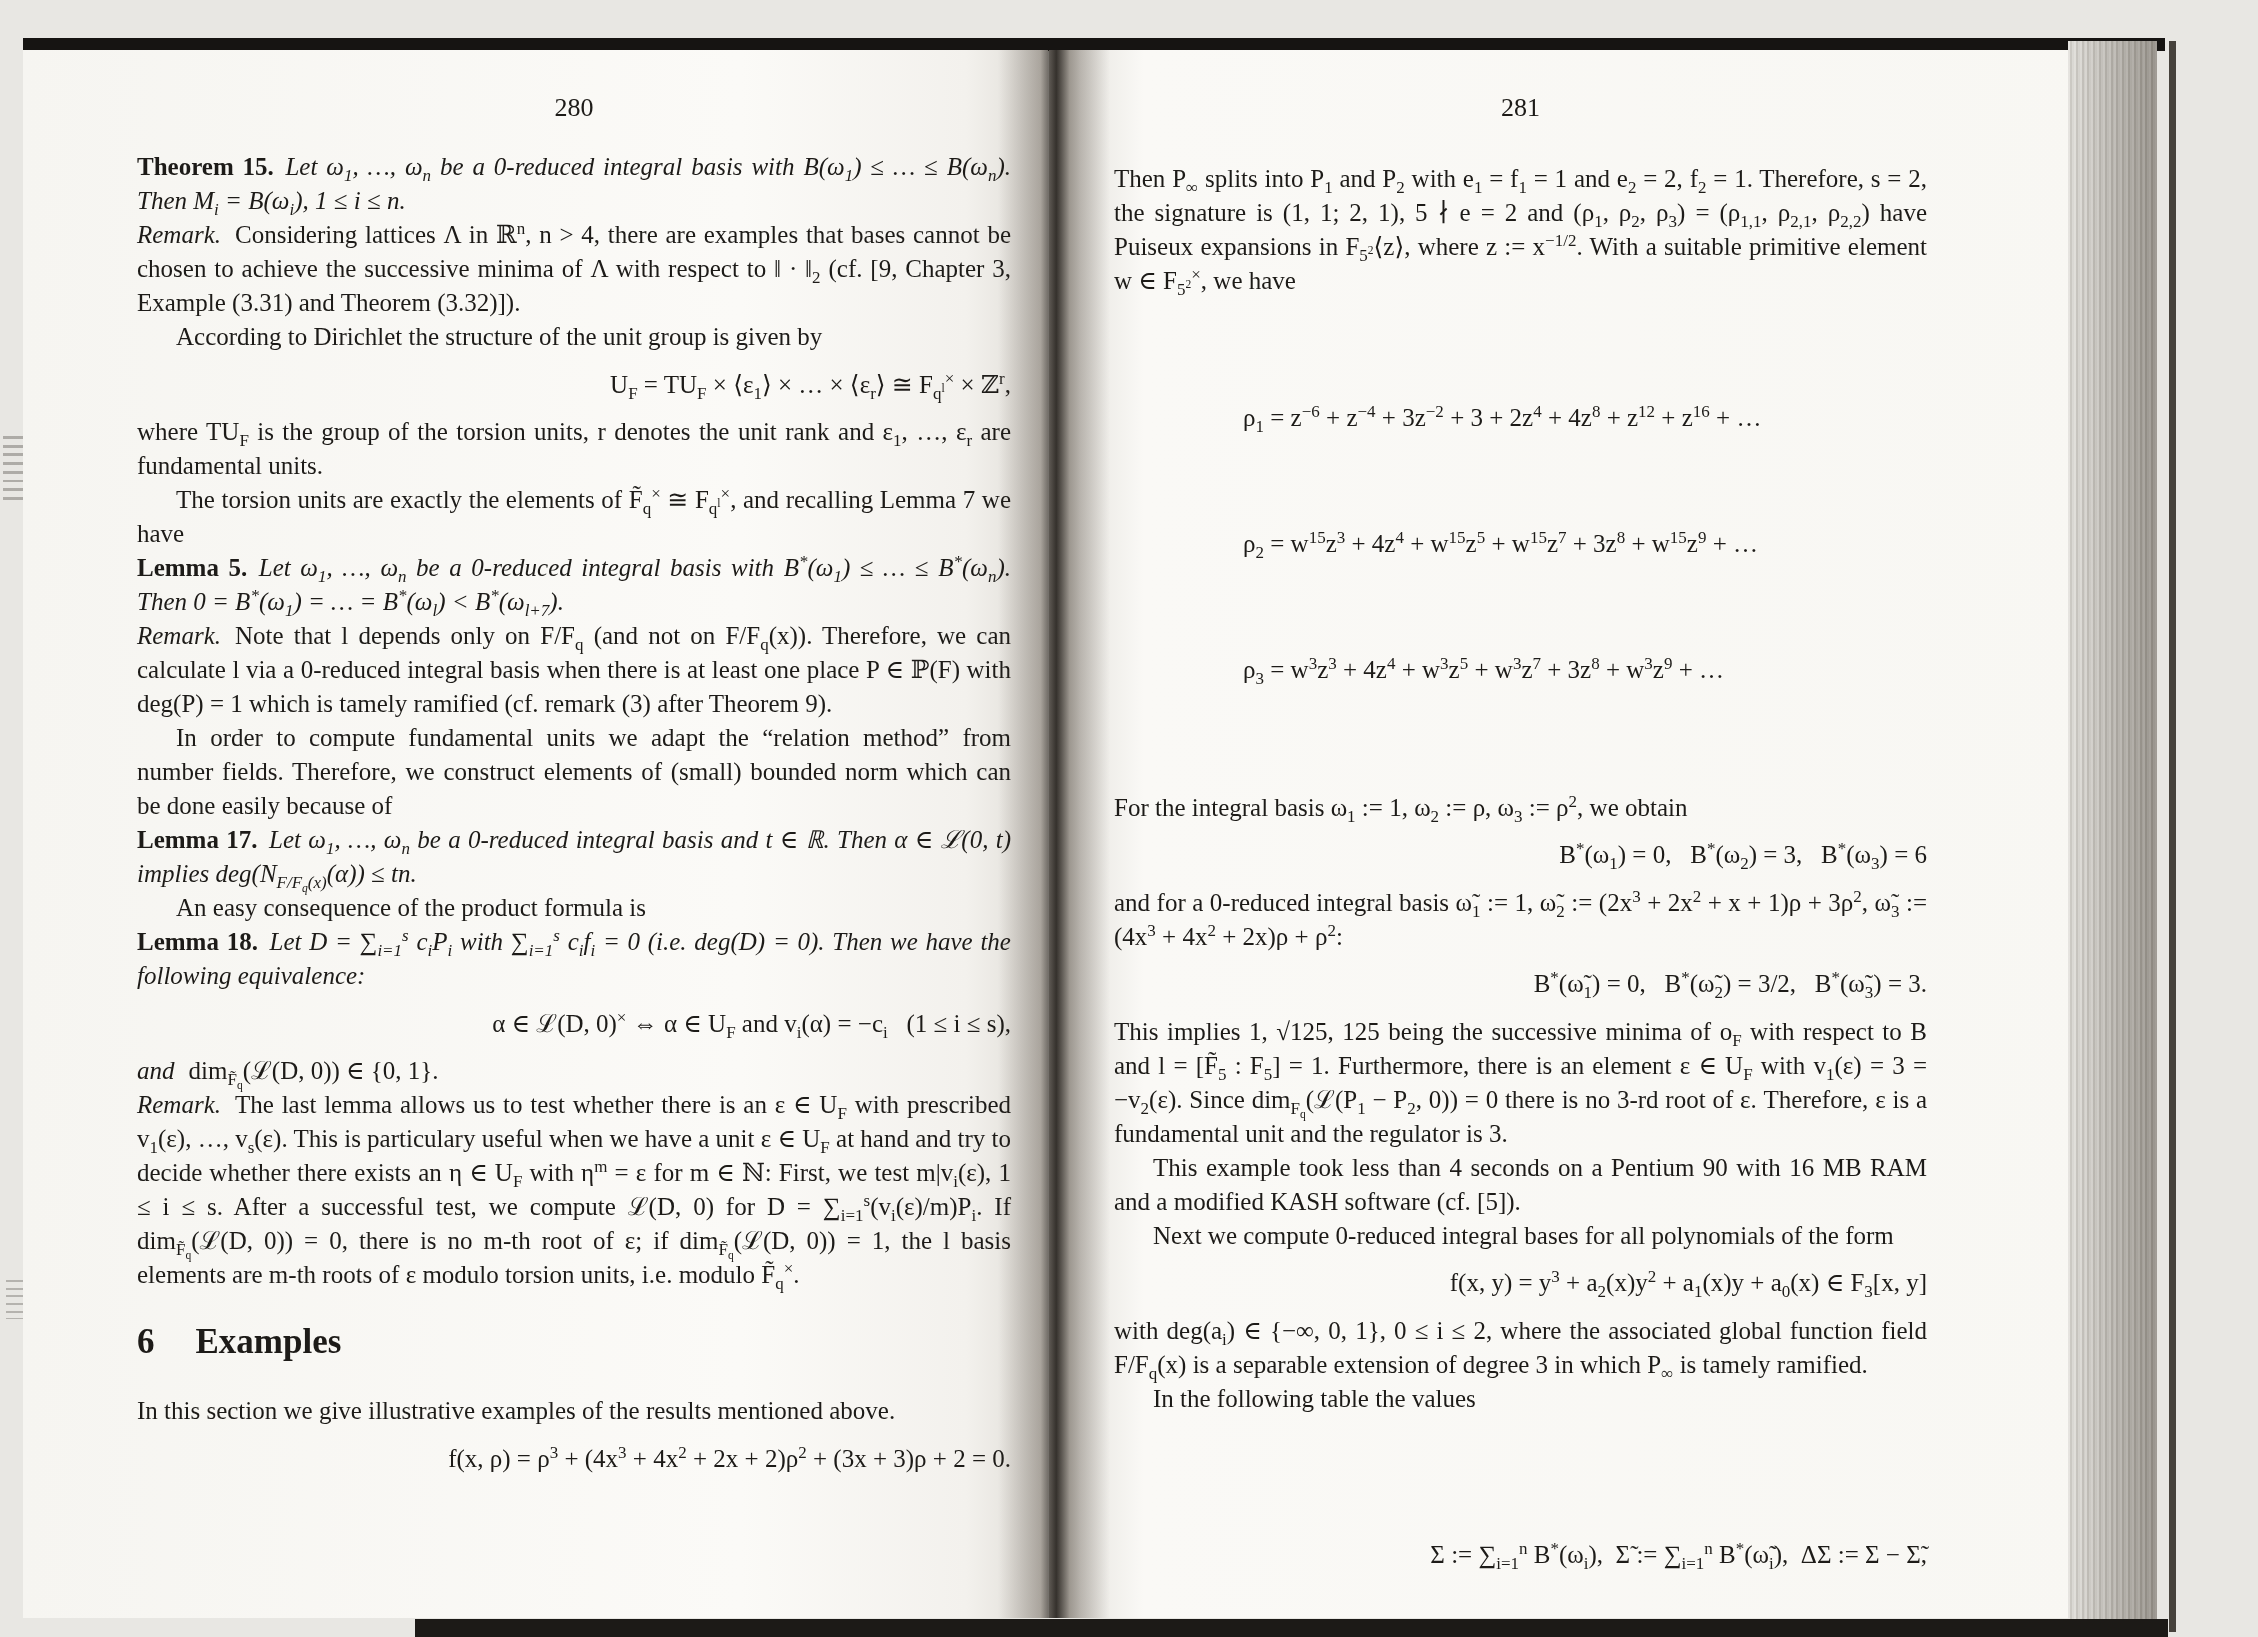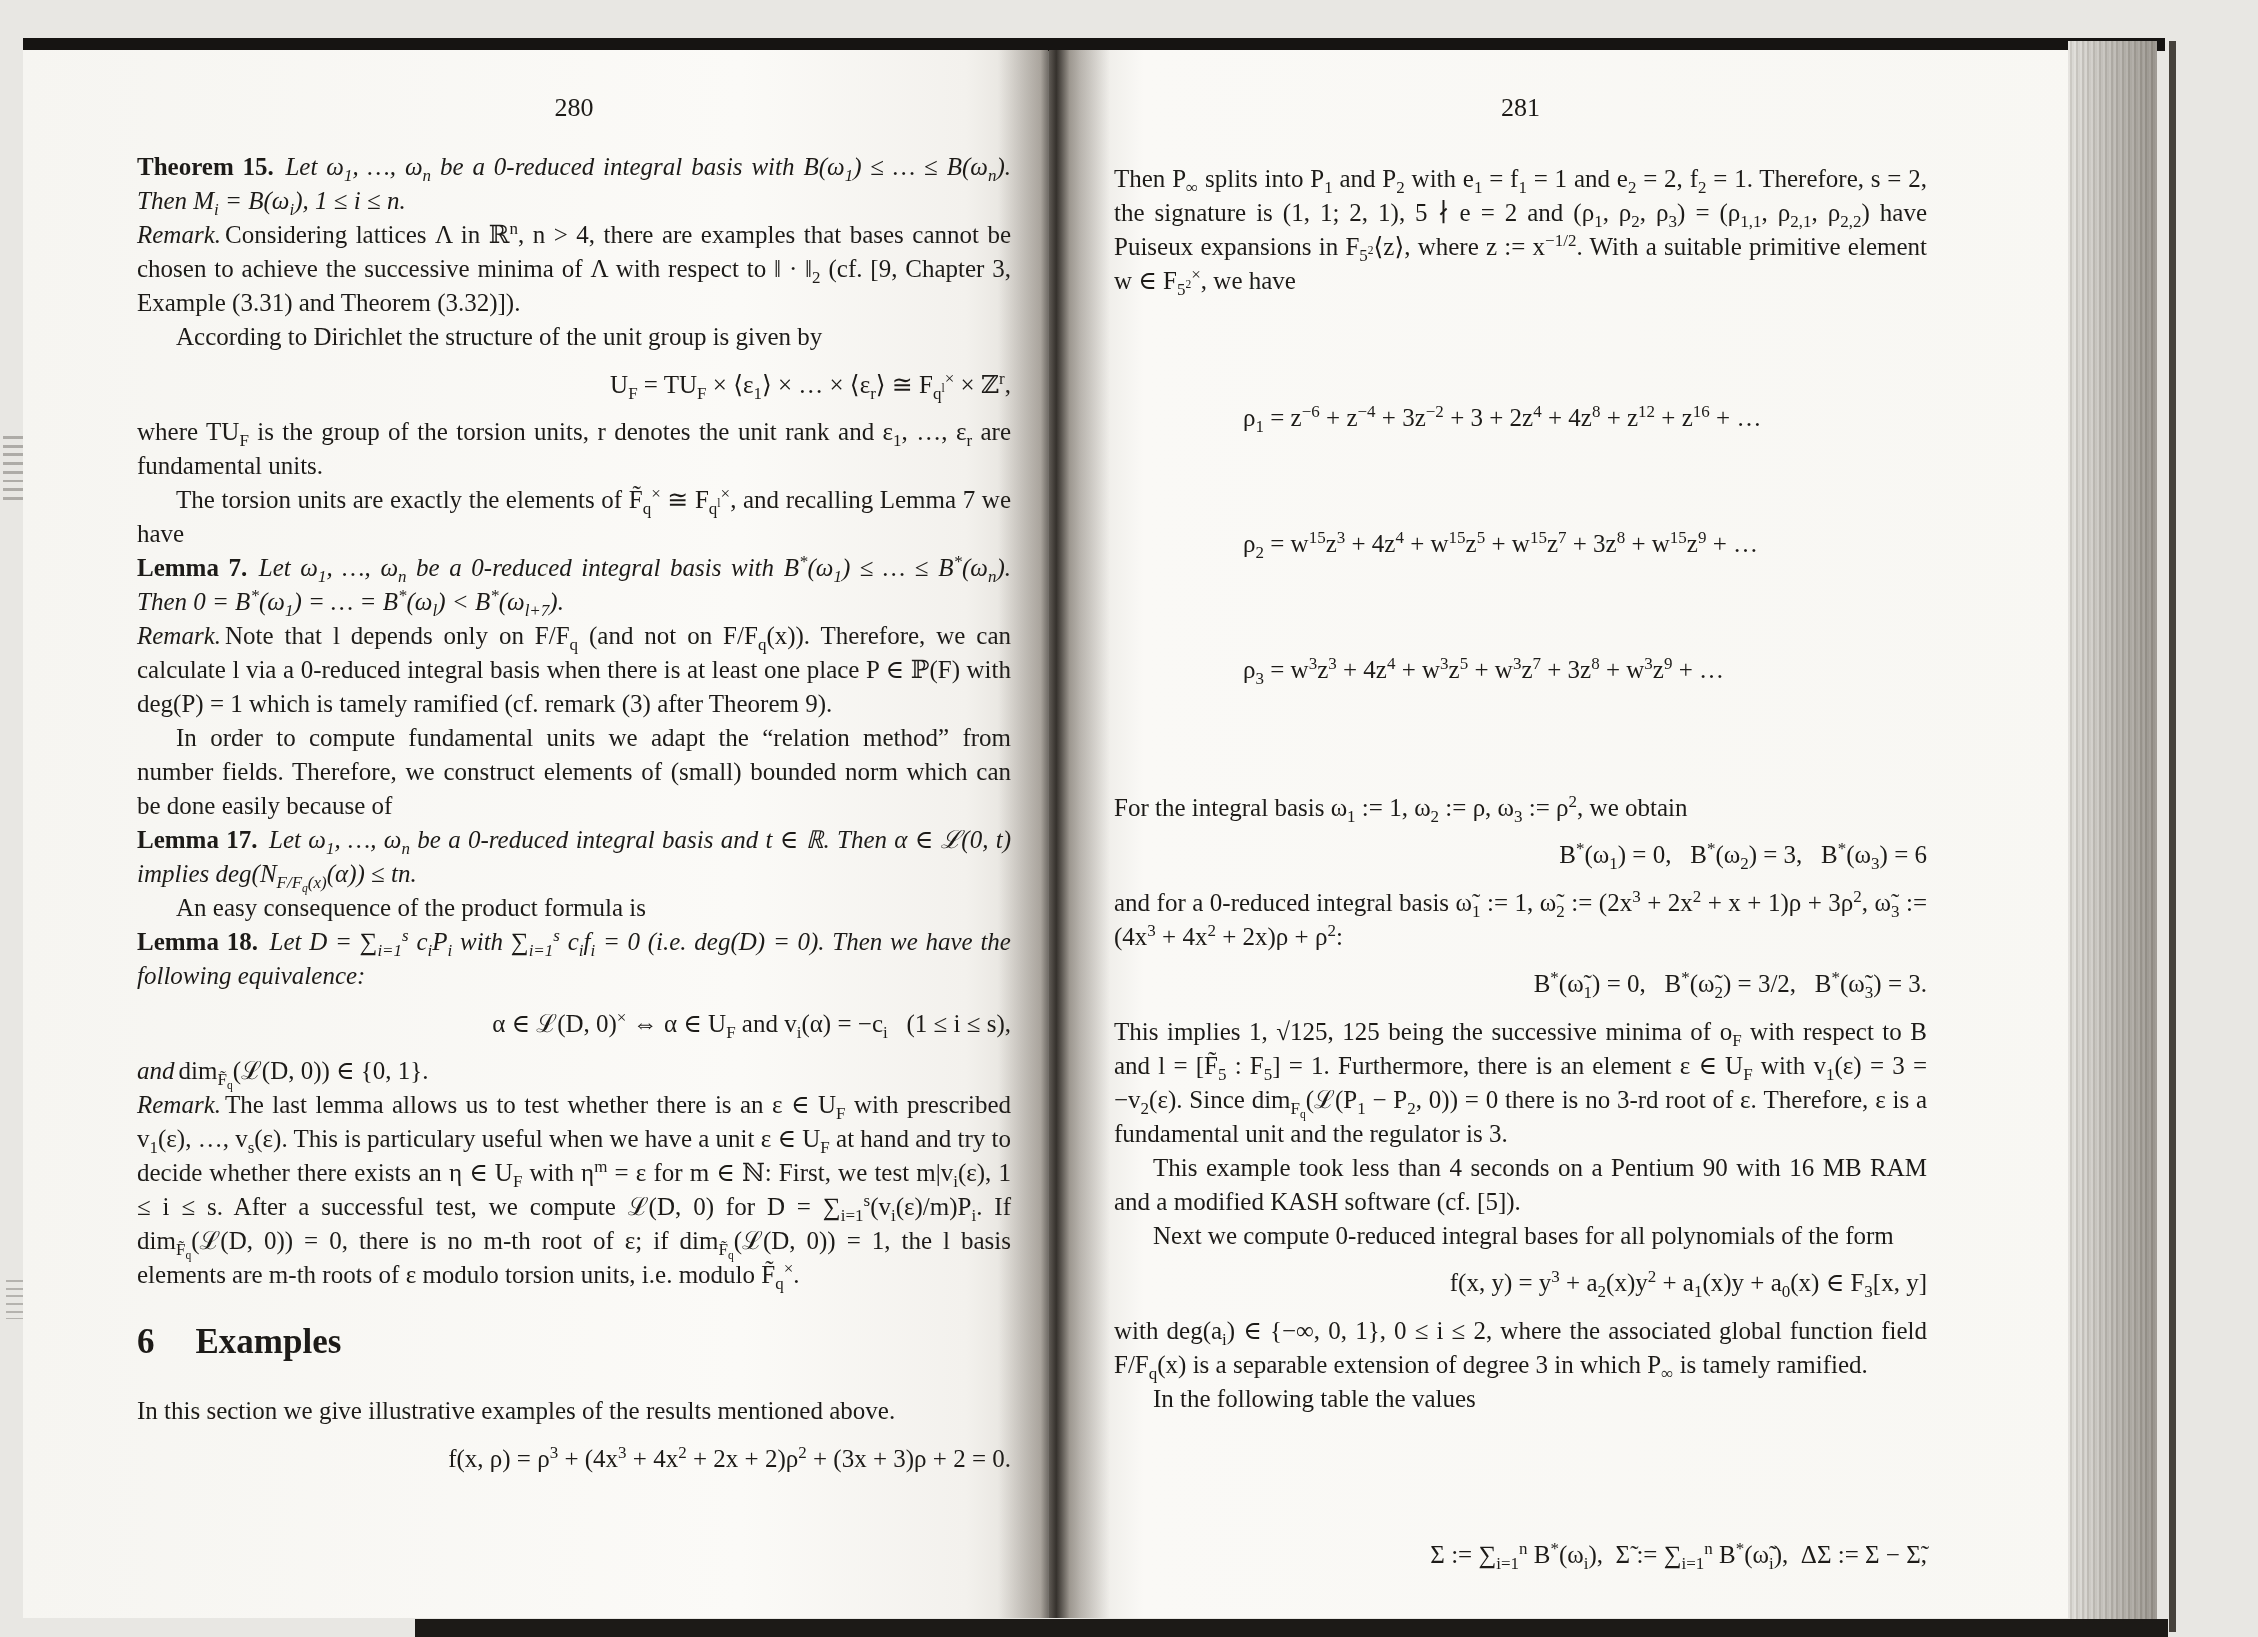--- a/index.html
+++ b/index.html
@@ -40,21 +40,21 @@
     background:linear-gradient(to right,#b7b3ac 0%,#e8e6e1 3%,#faf9f6 9%,#f8f7f3 100%);padding-left:32px; }
   .col { position:relative; }
   .page-left  .col { margin:41px 0 0 114px; width:874px; }
   .page-right .col { margin:41px 0 0 33px;  width:813px; }
   .pagenum { text-align:center; font-size:26px;margin-top:8px; }
   .page-left  .pagenum { margin-bottom:25px; }
   .page-right .pagenum { margin-bottom:37px; }
   p.para { margin:0; text-align:justify; }
   p.indent { text-indent:39px; }
   .lbl { font-weight:bold; margin-right:11.6px; }
-  .rlbl { font-style:italic; margin-right:4px; }
+  .rlbl { font-style:italic; margin-right:14px; }
   .it { font-style:italic; }
   .formula { text-align:right; margin:13.5px 0; white-space:pre-wrap; }
   .rho-block { margin:15.4px 0 15.4px 129px; line-height:42px; white-space:pre-wrap; }
   .formula-tall { line-height:48px; margin:19.3px 0 15.4px 0; }
   .sec { margin:33px 0 35px 0; font-size:35px; font-weight:bold; font-family:"Liberation Serif","DejaVu Serif",serif; }
   .sec-num { margin-right:41px; }
   sub, sup { font-size:68%; line-height:0; }
 </style>
 </head>
 <body>
@@ -73,21 +73,21 @@
     <p class="para"><i class="rlbl">Remark.</i><span>Considering lattices Λ in ℝ<sup>n</sup>, n &gt; 4, there are examples that bases cannot be chosen to achieve the successive minima of Λ with respect to ‖ · ‖<sub>2</sub> (cf. [9, Chapter 3, Example (3.31) and Theorem (3.32)]).</span></p>
 
     <p class="para indent">According to Dirichlet the structure of the unit group is given by</p>
 
     <div class="formula">U<sub>F</sub> = TU<sub>F</sub> × ⟨ε<sub>1</sub>⟩ × … × ⟨ε<sub>r</sub>⟩ ≅ F<sub>q<sup>l</sup></sub><sup>×</sup> × ℤ<sup>r</sup>,</div>
 
     <p class="para">where TU<sub>F</sub> is the group of the torsion units, r denotes the unit rank and ε<sub>1</sub>, …, ε<sub>r</sub> are fundamental units.</p>
 
     <p class="para indent">The torsion units are exactly the elements of F̃<sub>q</sub><sup>×</sup> ≅ F<sub>q<sup>l</sup></sub><sup>×</sup>, and recalling Lemma 7 we have</p>
 
-    <p class="para"><b class="lbl">Lemma 7.</b><span class="it">Let ω<sub>1</sub>, …, ω<sub>n</sub> be a 0-reduced integral basis with B<sup>*</sup>(ω<sub>1</sub>) ≤ … ≤ B<sup>*</sup>(ω<sub>n</sub>). Then 0 = B<sup>*</sup>(ω<sub>1</sub>) = … = B<sup>*</sup>(ω<sub>l</sub>) &lt; B<sup>*</sup>(ω<sub>l+7</sub>).</span></p>
+    <p class="para"><b class="lbl">Lemma 5.</b><span class="it">Let ω<sub>1</sub>, …, ω<sub>n</sub> be a 0-reduced integral basis with B<sup>*</sup>(ω<sub>1</sub>) ≤ … ≤ B<sup>*</sup>(ω<sub>n</sub>). Then 0 = B<sup>*</sup>(ω<sub>1</sub>) = … = B<sup>*</sup>(ω<sub>l</sub>) &lt; B<sup>*</sup>(ω<sub>l+7</sub>).</span></p>
 
     <p class="para"><i class="rlbl">Remark.</i><span>Note that l depends only on F/F<sub>q</sub> (and not on F/F<sub>q</sub>(x)). Therefore, we can calculate l via a 0-reduced integral basis when there is at least one place P ∈ ℙ(F) with deg(P) = 1 which is tamely ramified (cf. remark (3) after Theorem 9).</span></p>
 
     <p class="para indent">In order to compute fundamental units we adapt the “relation method” from number fields. Therefore, we construct elements of (small) bounded norm which can be done easily because of</p>
 
     <p class="para"><b class="lbl">Lemma 17.</b><span class="it">Let ω<sub>1</sub>, …, ω<sub>n</sub> be a 0-reduced integral basis and t ∈ ℝ. Then α ∈ ℒ(0, t) implies deg(N<sub>F/F<sub>q</sub>(x)</sub>(α)) ≤ tn.</span></p>
 
     <p class="para indent">An easy consequence of the product formula is</p>
 
     <p class="para"><b class="lbl">Lemma 18.</b><span class="it">Let D = ∑<sub>i=1</sub><sup>s</sup> c<sub>i</sub>P<sub>i</sub> with ∑<sub>i=1</sub><sup>s</sup> c<sub>i</sub>f<sub>i</sub> = 0 (i.e. deg(D) = 0). Then we have the following equivalence:</span></p>

